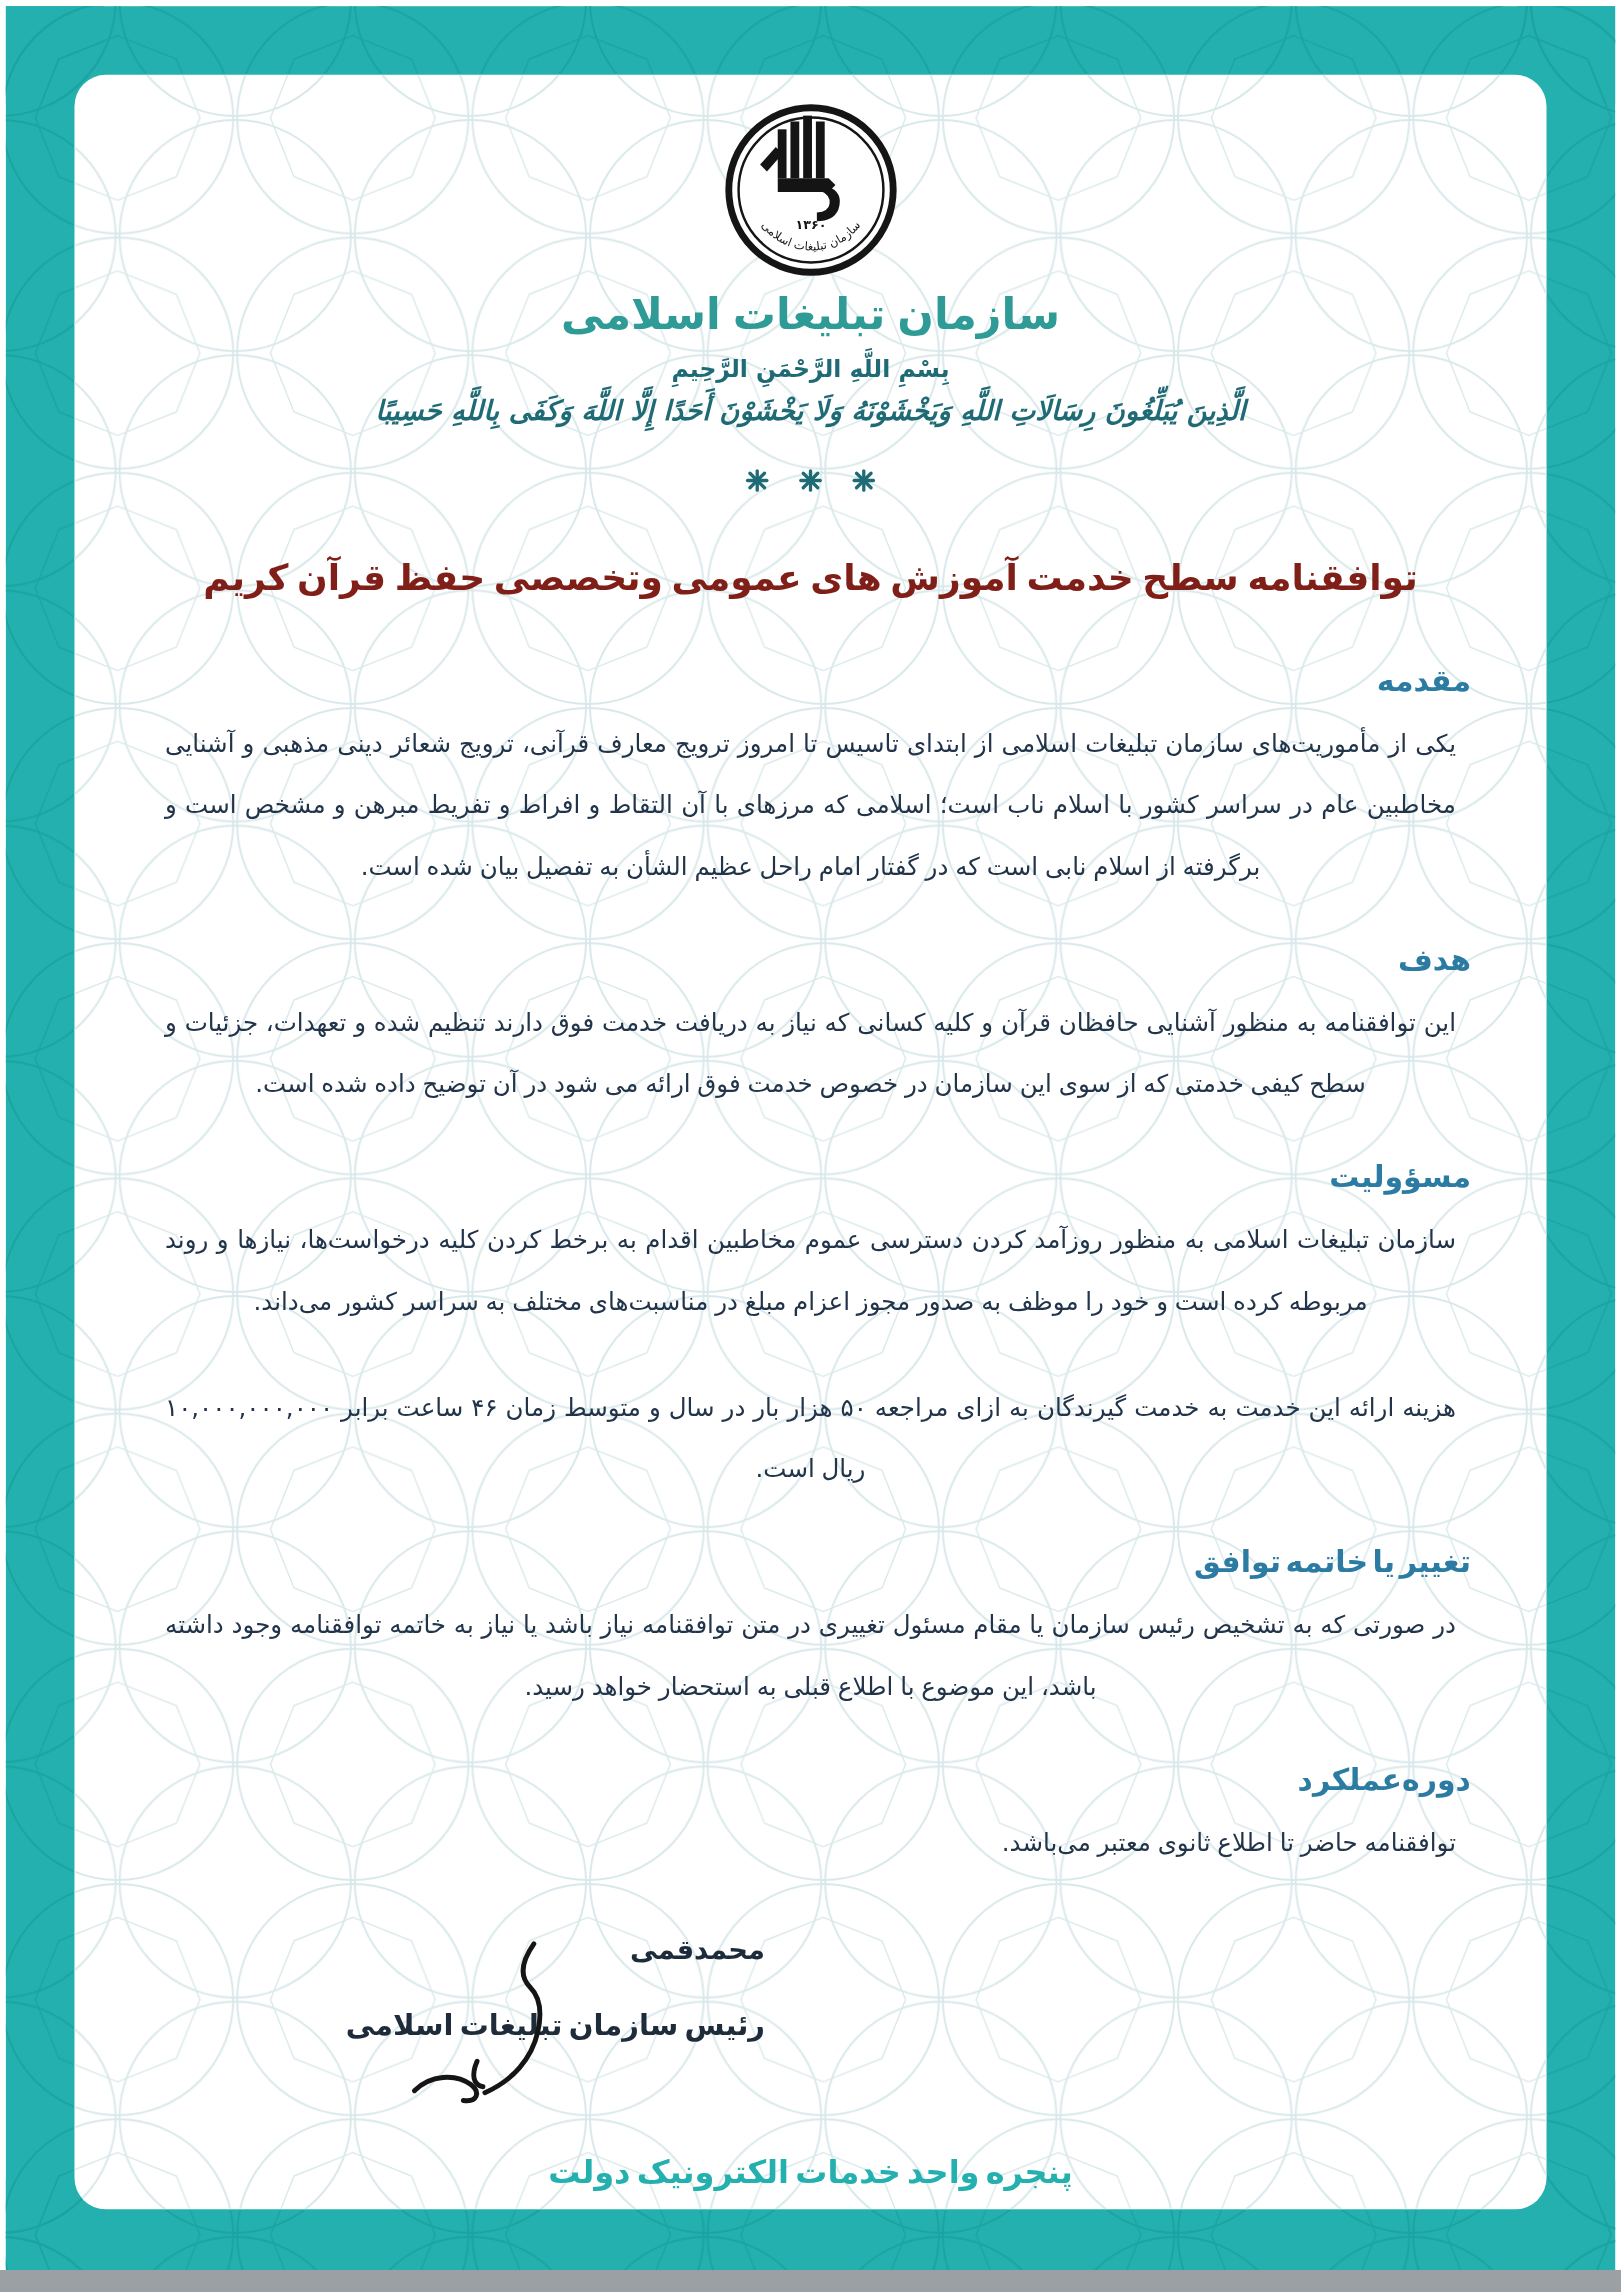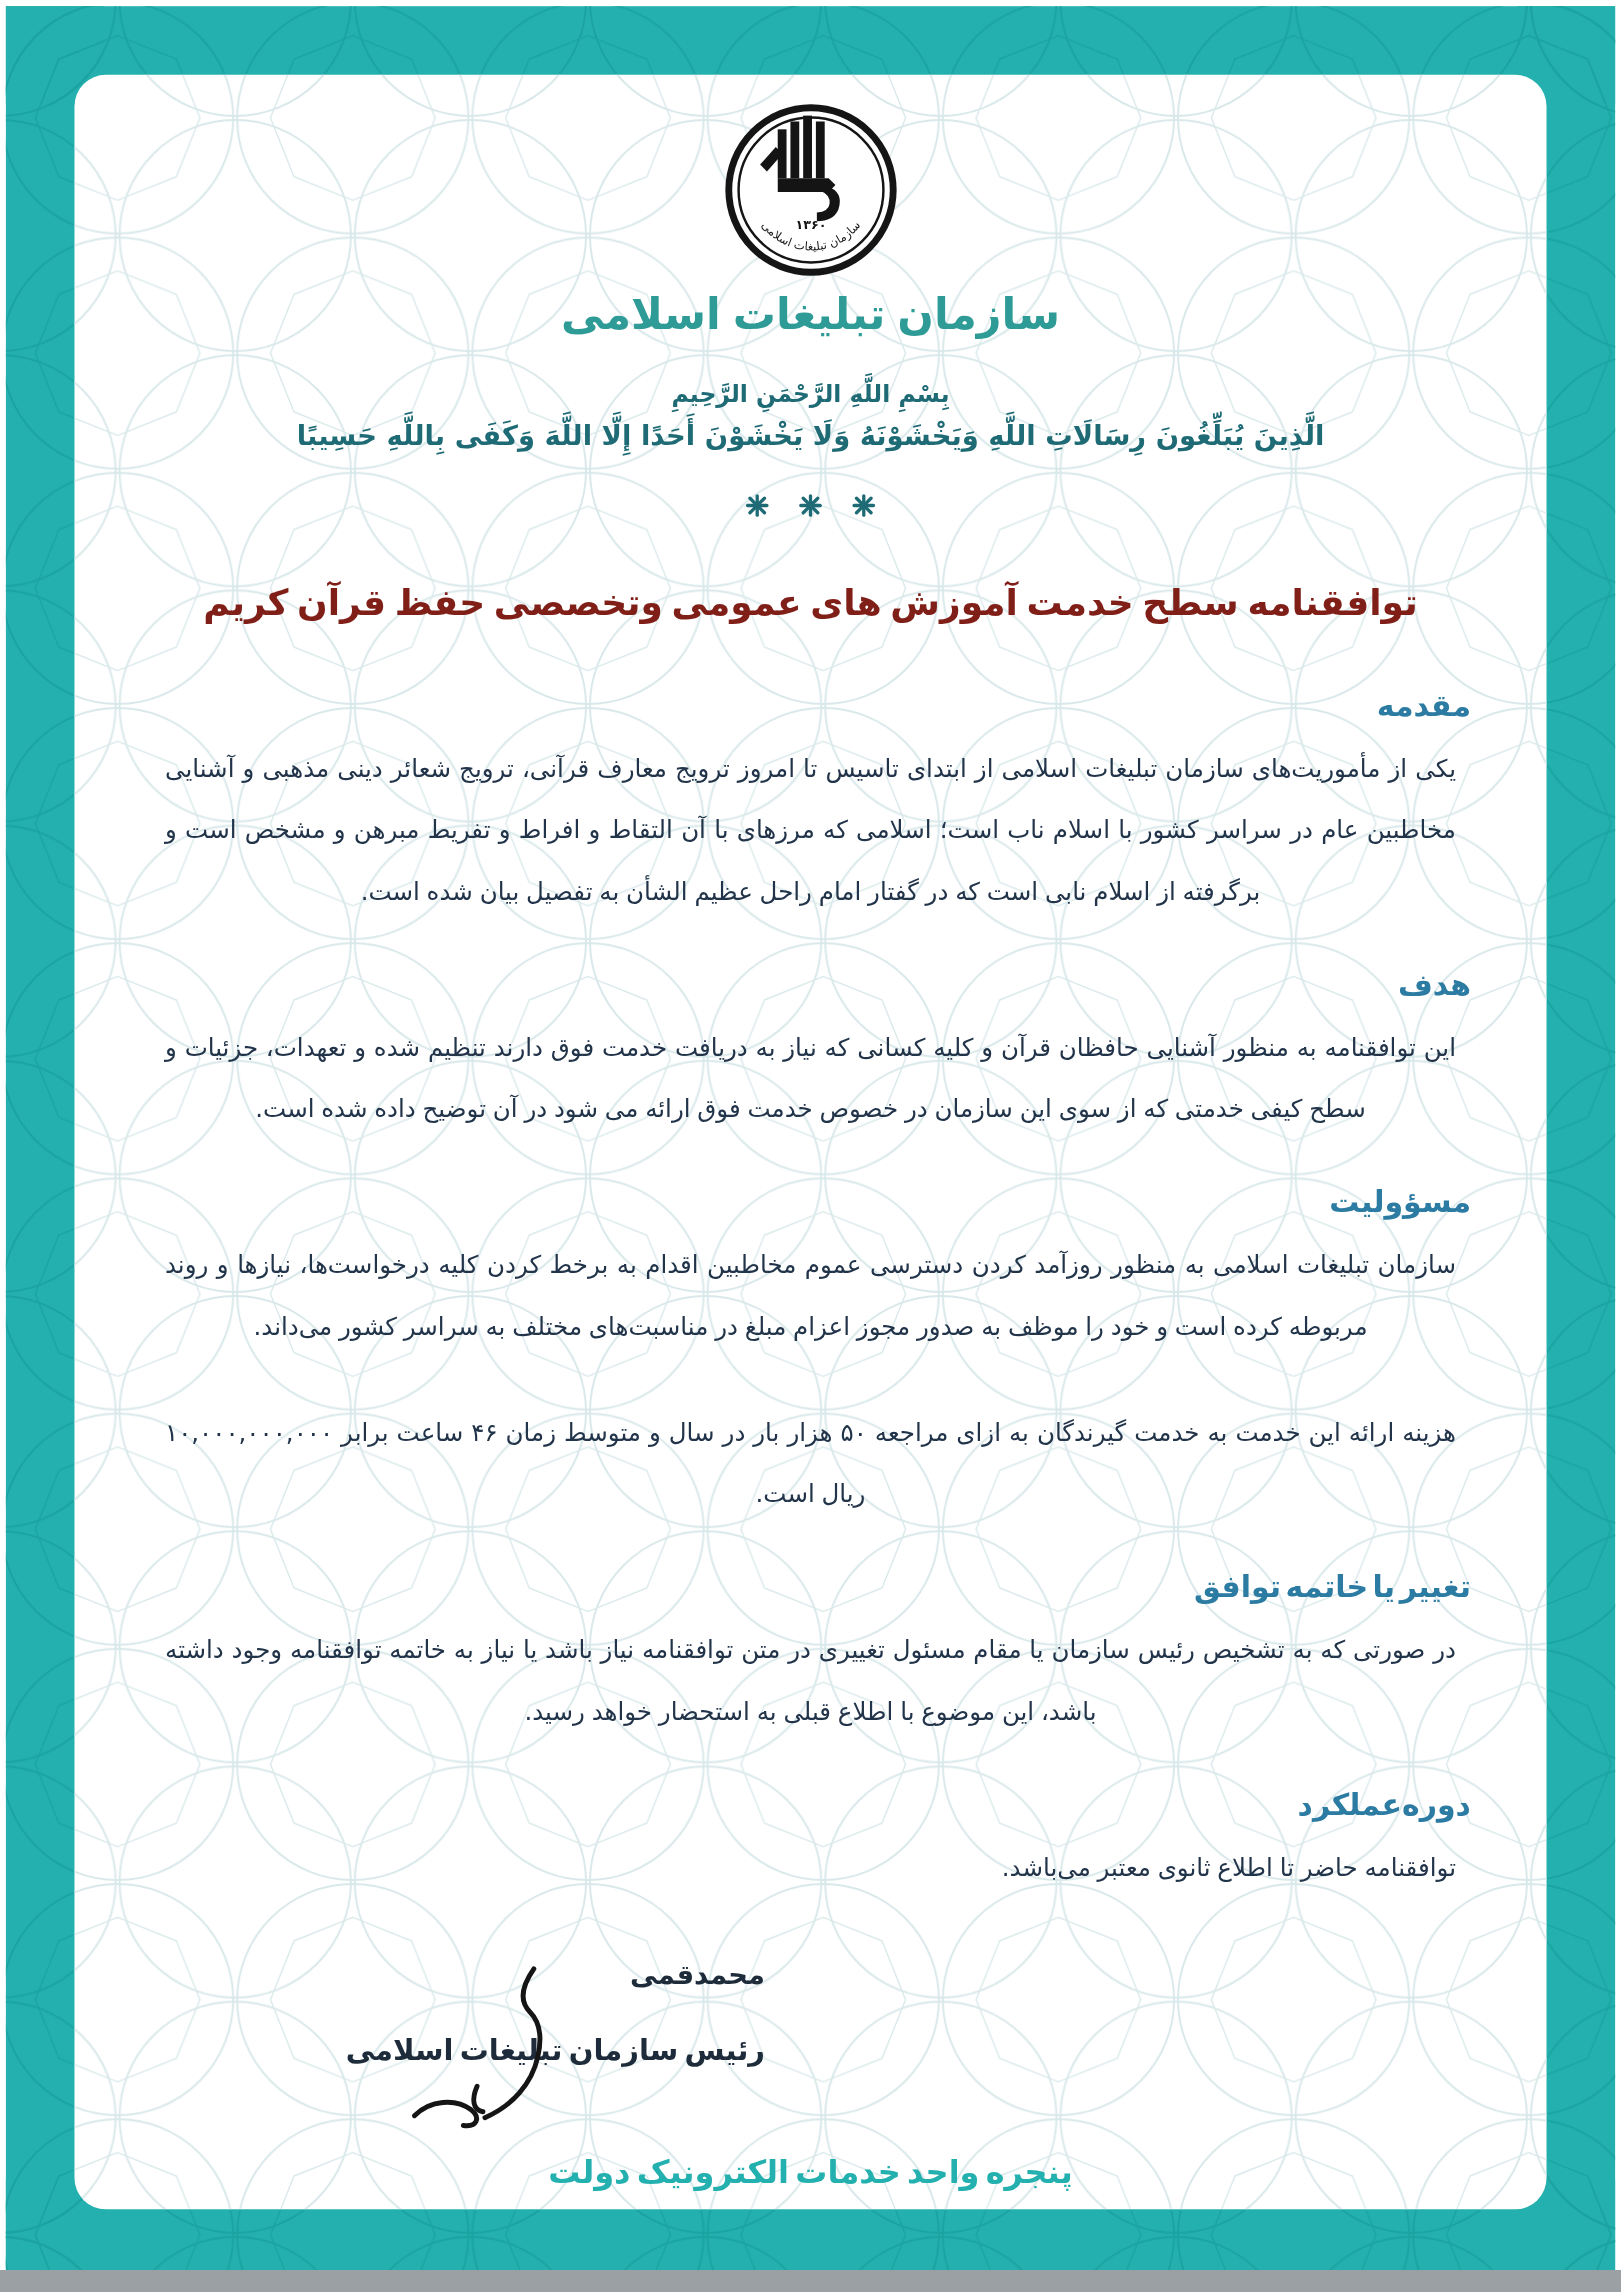--- a/index.html
+++ b/index.html
@@ -13,26 +13,26 @@
     position:absolute; top:74px; left:74px; right:74px; bottom:74px;
     padding:0 76px; z-index:2; overflow:hidden;
   }
   .emblem{display:block; margin:23.5px auto 0; width:192px; height:184px;}
   .org-callig{
     margin-top:7.8px; text-align:center;
     font-size:43px; font-weight:bold; color:#2f9b97;
     word-spacing:-2.9px;
   }
   .bismillah{
-    margin-top:41px; text-align:center;
+    margin-top:16px; text-align:center;
     font-size:23.5px; font-weight:bold; color:#1f6b75;
   }
   .verse{
     margin-top:11.8px; text-align:center;
-    font-size:27.4px; font-weight:bold; color:#1f6b75;
+    font-size:27.4px; font-weight:bold; color:#1f6b75;font-style:italic;
   }
   .stars{display:block; margin:39px auto 0; width:147px; height:31px;}
   .doc-title{
     margin-top:61px; text-align:center;
     font-size:36px; font-weight:bold; color:#801f18;
     word-spacing:-3.9px;
   }
   .sections{margin-top:65px;}
   .section{margin-top:45px;}
   .section:first-child{margin-top:0;}

